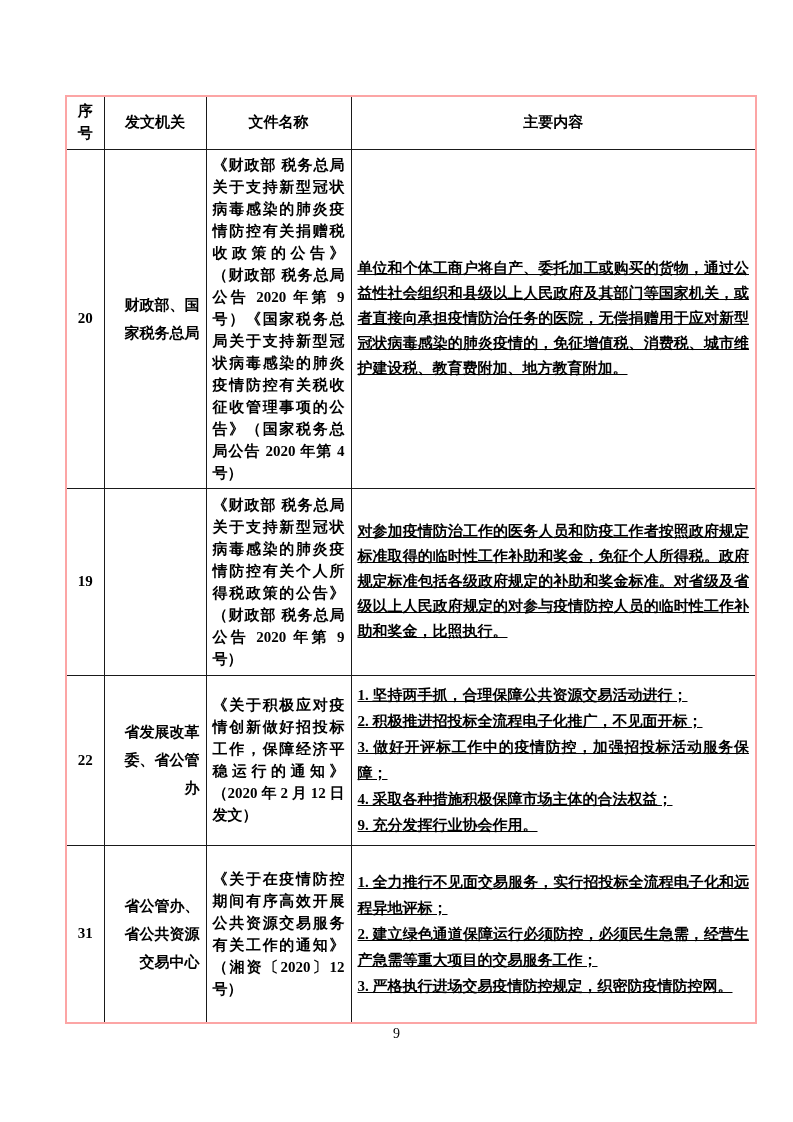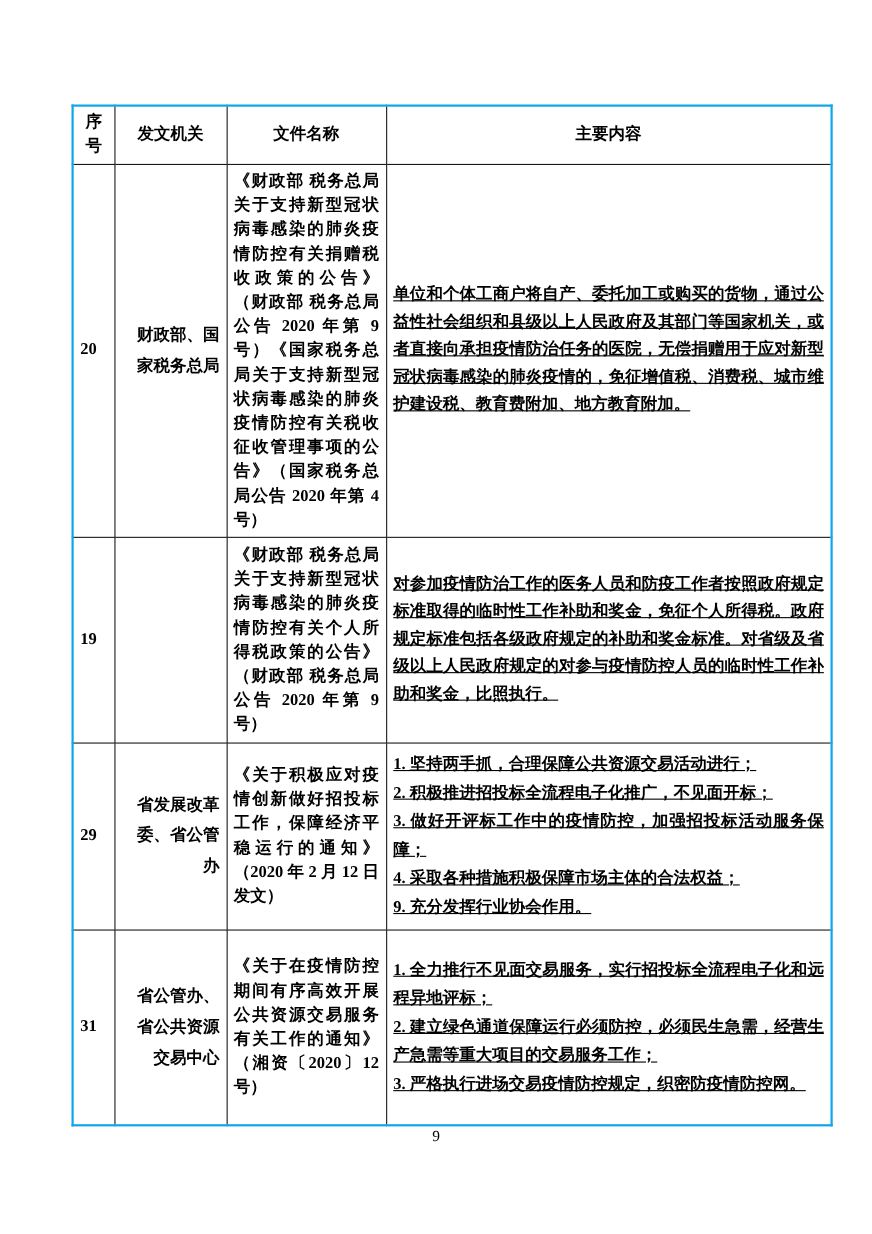--- a/index.html
+++ b/index.html
@@ -15,21 +15,21 @@
     background: #ffffff;
     overflow: hidden;
   }
   table.doc-table {
     position: absolute;
     left: 65px;
     top: 95px;
     width: 690px;
     border-collapse: collapse;
     table-layout: fixed;
-    border: 2px solid #0ea5e9;
+    border: 2px solid #fca5a5;
     color: #000;
   }
   table.doc-table th,
   table.doc-table td {
     border: 1px solid #1a1a1a;
     font-weight: bold;
     font-size: 15px;
     vertical-align: middle;
     padding: 4px 6px;
     box-sizing: border-box;
@@ -41,21 +41,21 @@
   tr.r3 { height: 178px; }
 
   th { text-align: center; line-height: 1.4; }
   .wrap-narrow {
     display: inline-block;
     width: 1.1em;
     word-break: break-all;
     line-height: 1.45;
   }
   td.col-index {
-    text-align: left;
+    text-align: center;
   }
   td.col-agency {
     text-align: right;
     line-height: 28px;
     padding: 4px 4px;
   }
   td.agency-low {
     vertical-align: bottom;
     padding-bottom: 38px;
   }
@@ -111,21 +111,21 @@
         <td class="col-doc">《财政部 税务总局关于支持新型冠状病毒感染的肺炎疫情防控有关捐赠税收政策的公告》（财政部 税务总局公告 2020 年第 9 号）《国家税务总局关于支持新型冠状病毒感染的肺炎疫情防控有关税收征收管理事项的公告》（国家税务总局公告 2020 年第 4 号）</td>
         <td class="col-content">单位和个体工商户将自产、委托加工或购买的货物，通过公益性社会组织和县级以上人民政府及其部门等国家机关，或者直接向承担疫情防治任务的医院，无偿捐赠用于应对新型冠状病毒感染的肺炎疫情的，免征增值税、消费税、城市维护建设税、教育费附加、地方教育附加。</td>
       </tr>
       <tr class="r1">
         <td class="col-index">19</td>
         <td class="col-agency"></td>
         <td class="col-doc">《财政部 税务总局关于支持新型冠状病毒感染的肺炎疫情防控有关个人所得税政策的公告》（财政部 税务总局公告 2020 年第 9 号）</td>
         <td class="col-content">对参加疫情防治工作的医务人员和防疫工作者按照政府规定标准取得的临时性工作补助和奖金，免征个人所得税。政府规定标准包括各级政府规定的补助和奖金标准。对省级及省级以上人民政府规定的对参与疫情防控人员的临时性工作补助和奖金，比照执行。</td>
       </tr>
       <tr class="r2">
-        <td class="col-index">29</td>
+        <td class="col-index">22</td>
         <td class="col-agency">省发展改革委、省公管办</td>
         <td class="col-doc">《关于积极应对疫情创新做好招投标工作，保障经济平稳运行的通知》（2020 年 2 月 12 日发文）</td>
         <td class="col-content">
           <div class="item">1. 坚持两手抓，合理保障公共资源交易活动进行；</div>
           <div class="item">2. 积极推进招投标全流程电子化推广，不见面开标；</div>
           <div class="item">3. 做好开评标工作中的疫情防控，加强招投标活动服务保障；</div>
           <div class="item">4. 采取各种措施积极保障市场主体的合法权益；</div>
           <div class="item">9. 充分发挥行业协会作用。</div>
         </td>
       </tr>

